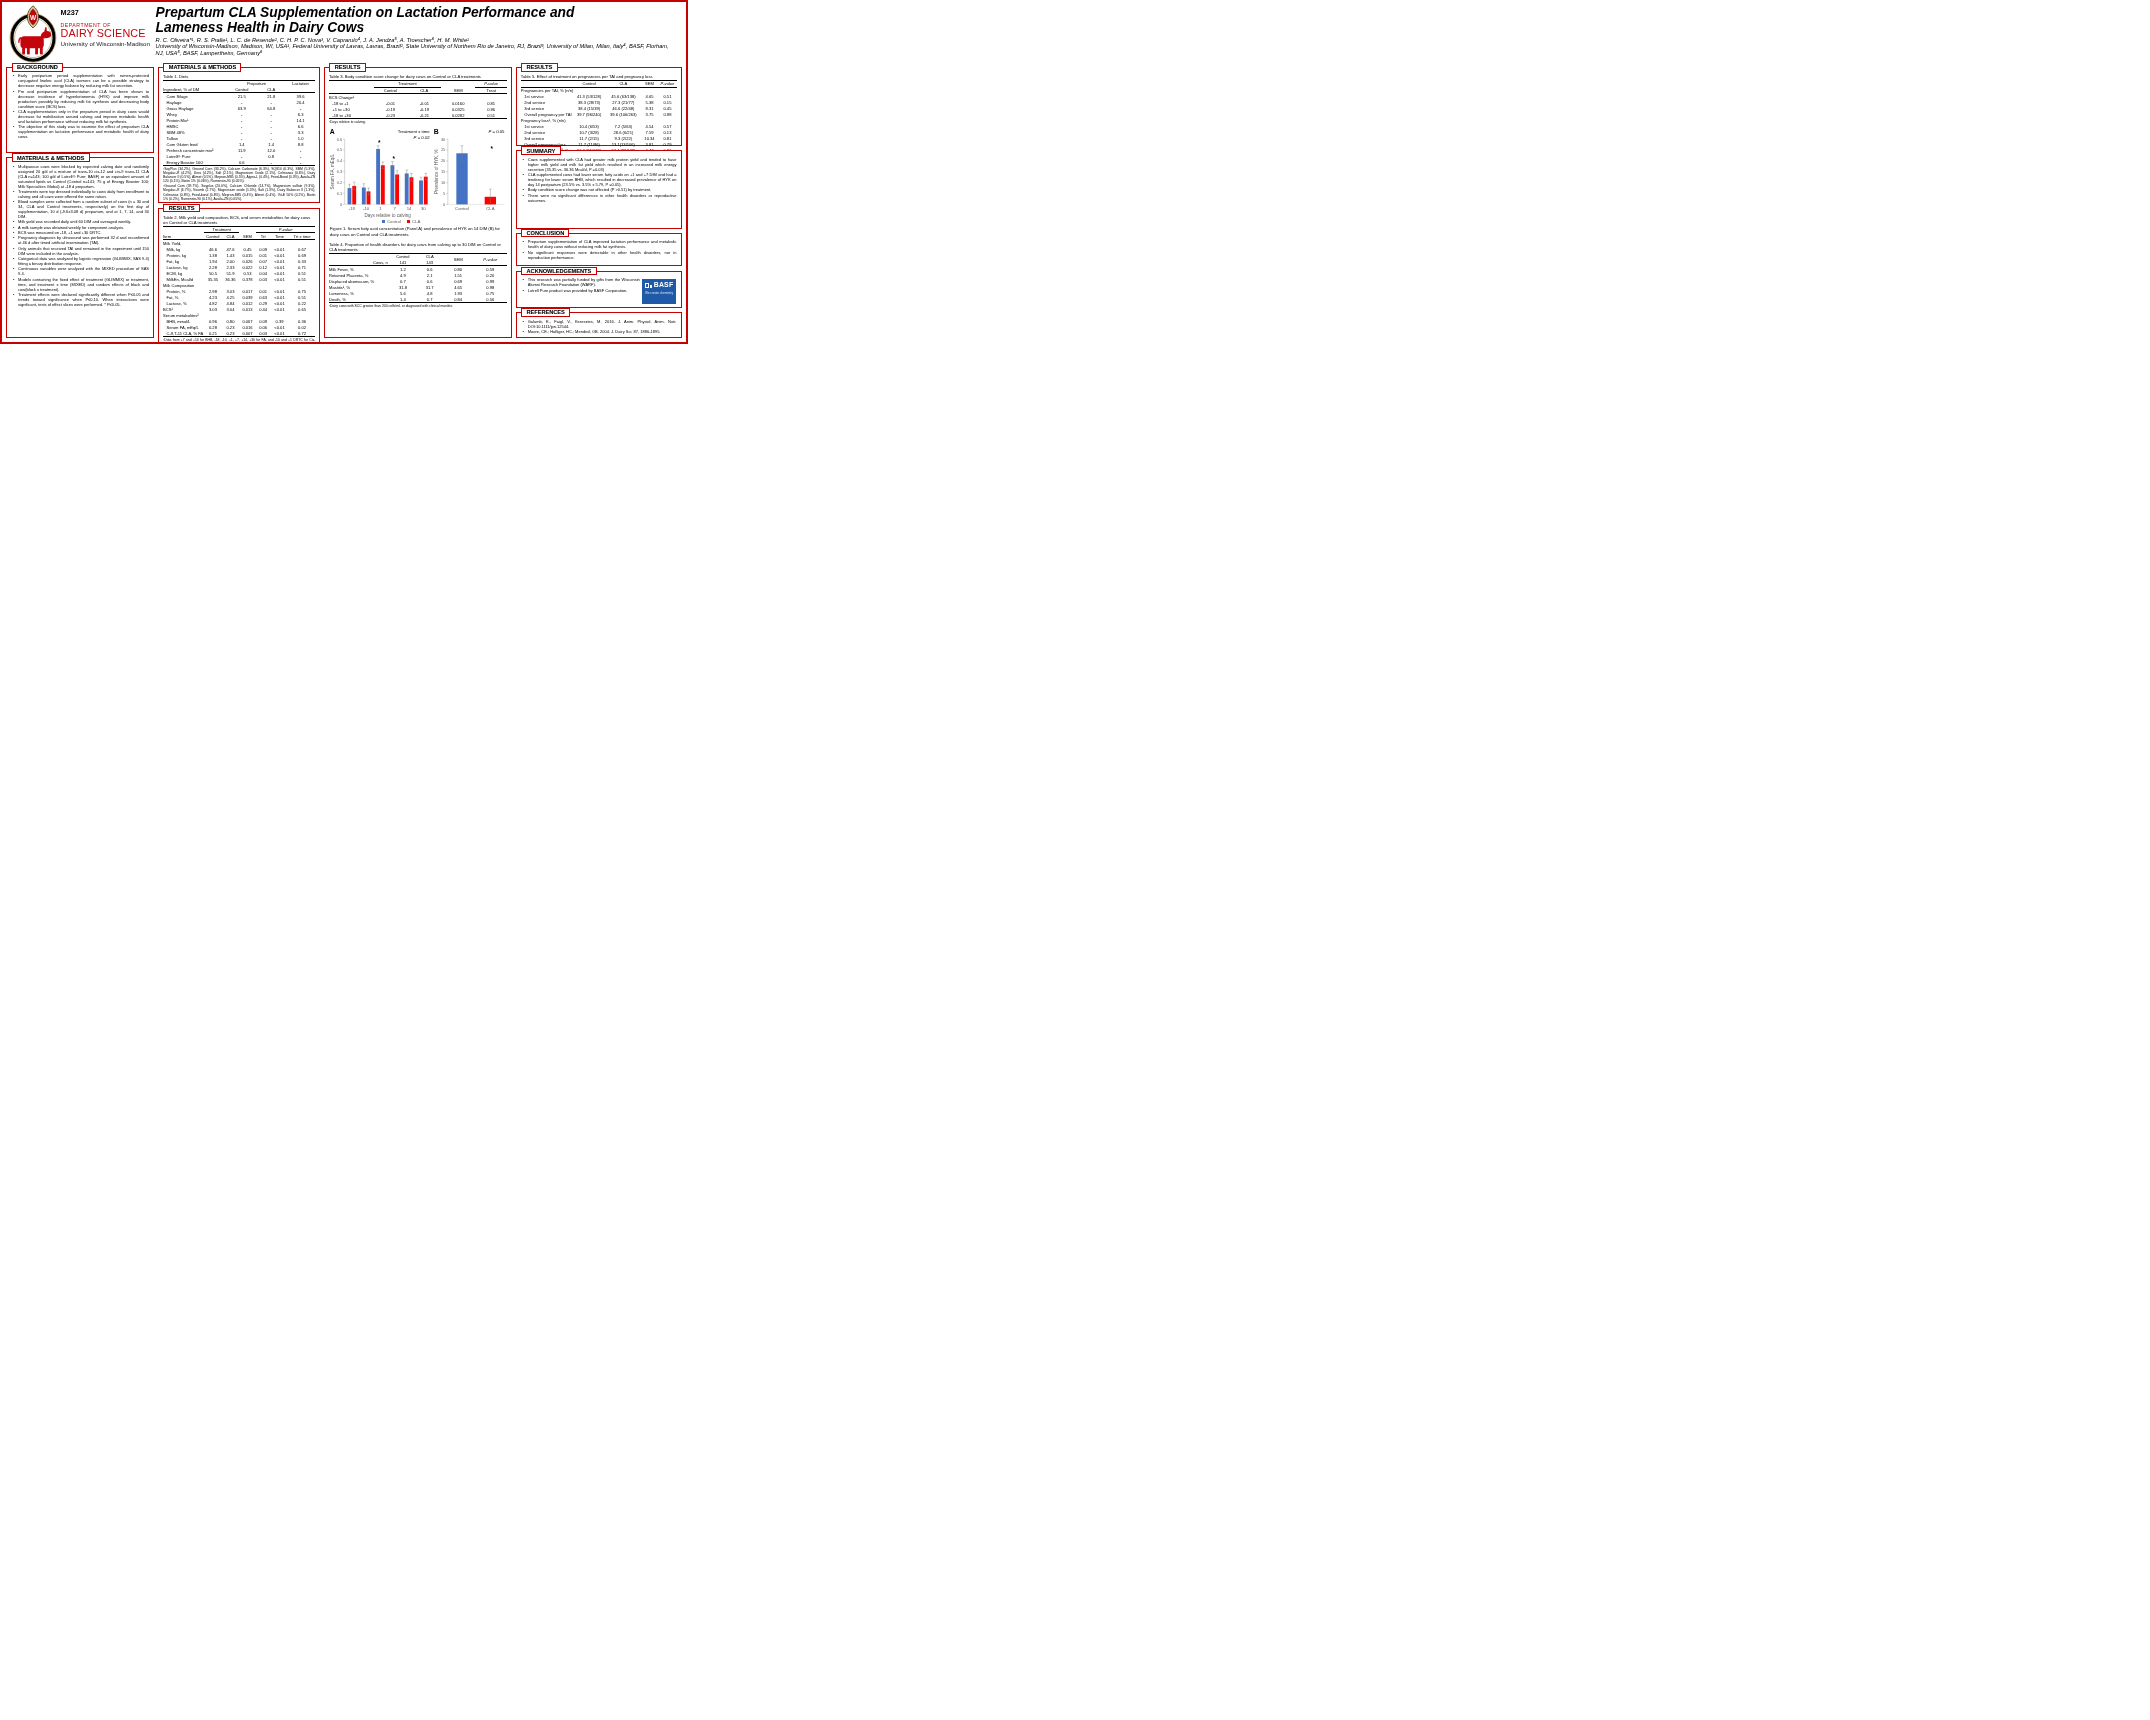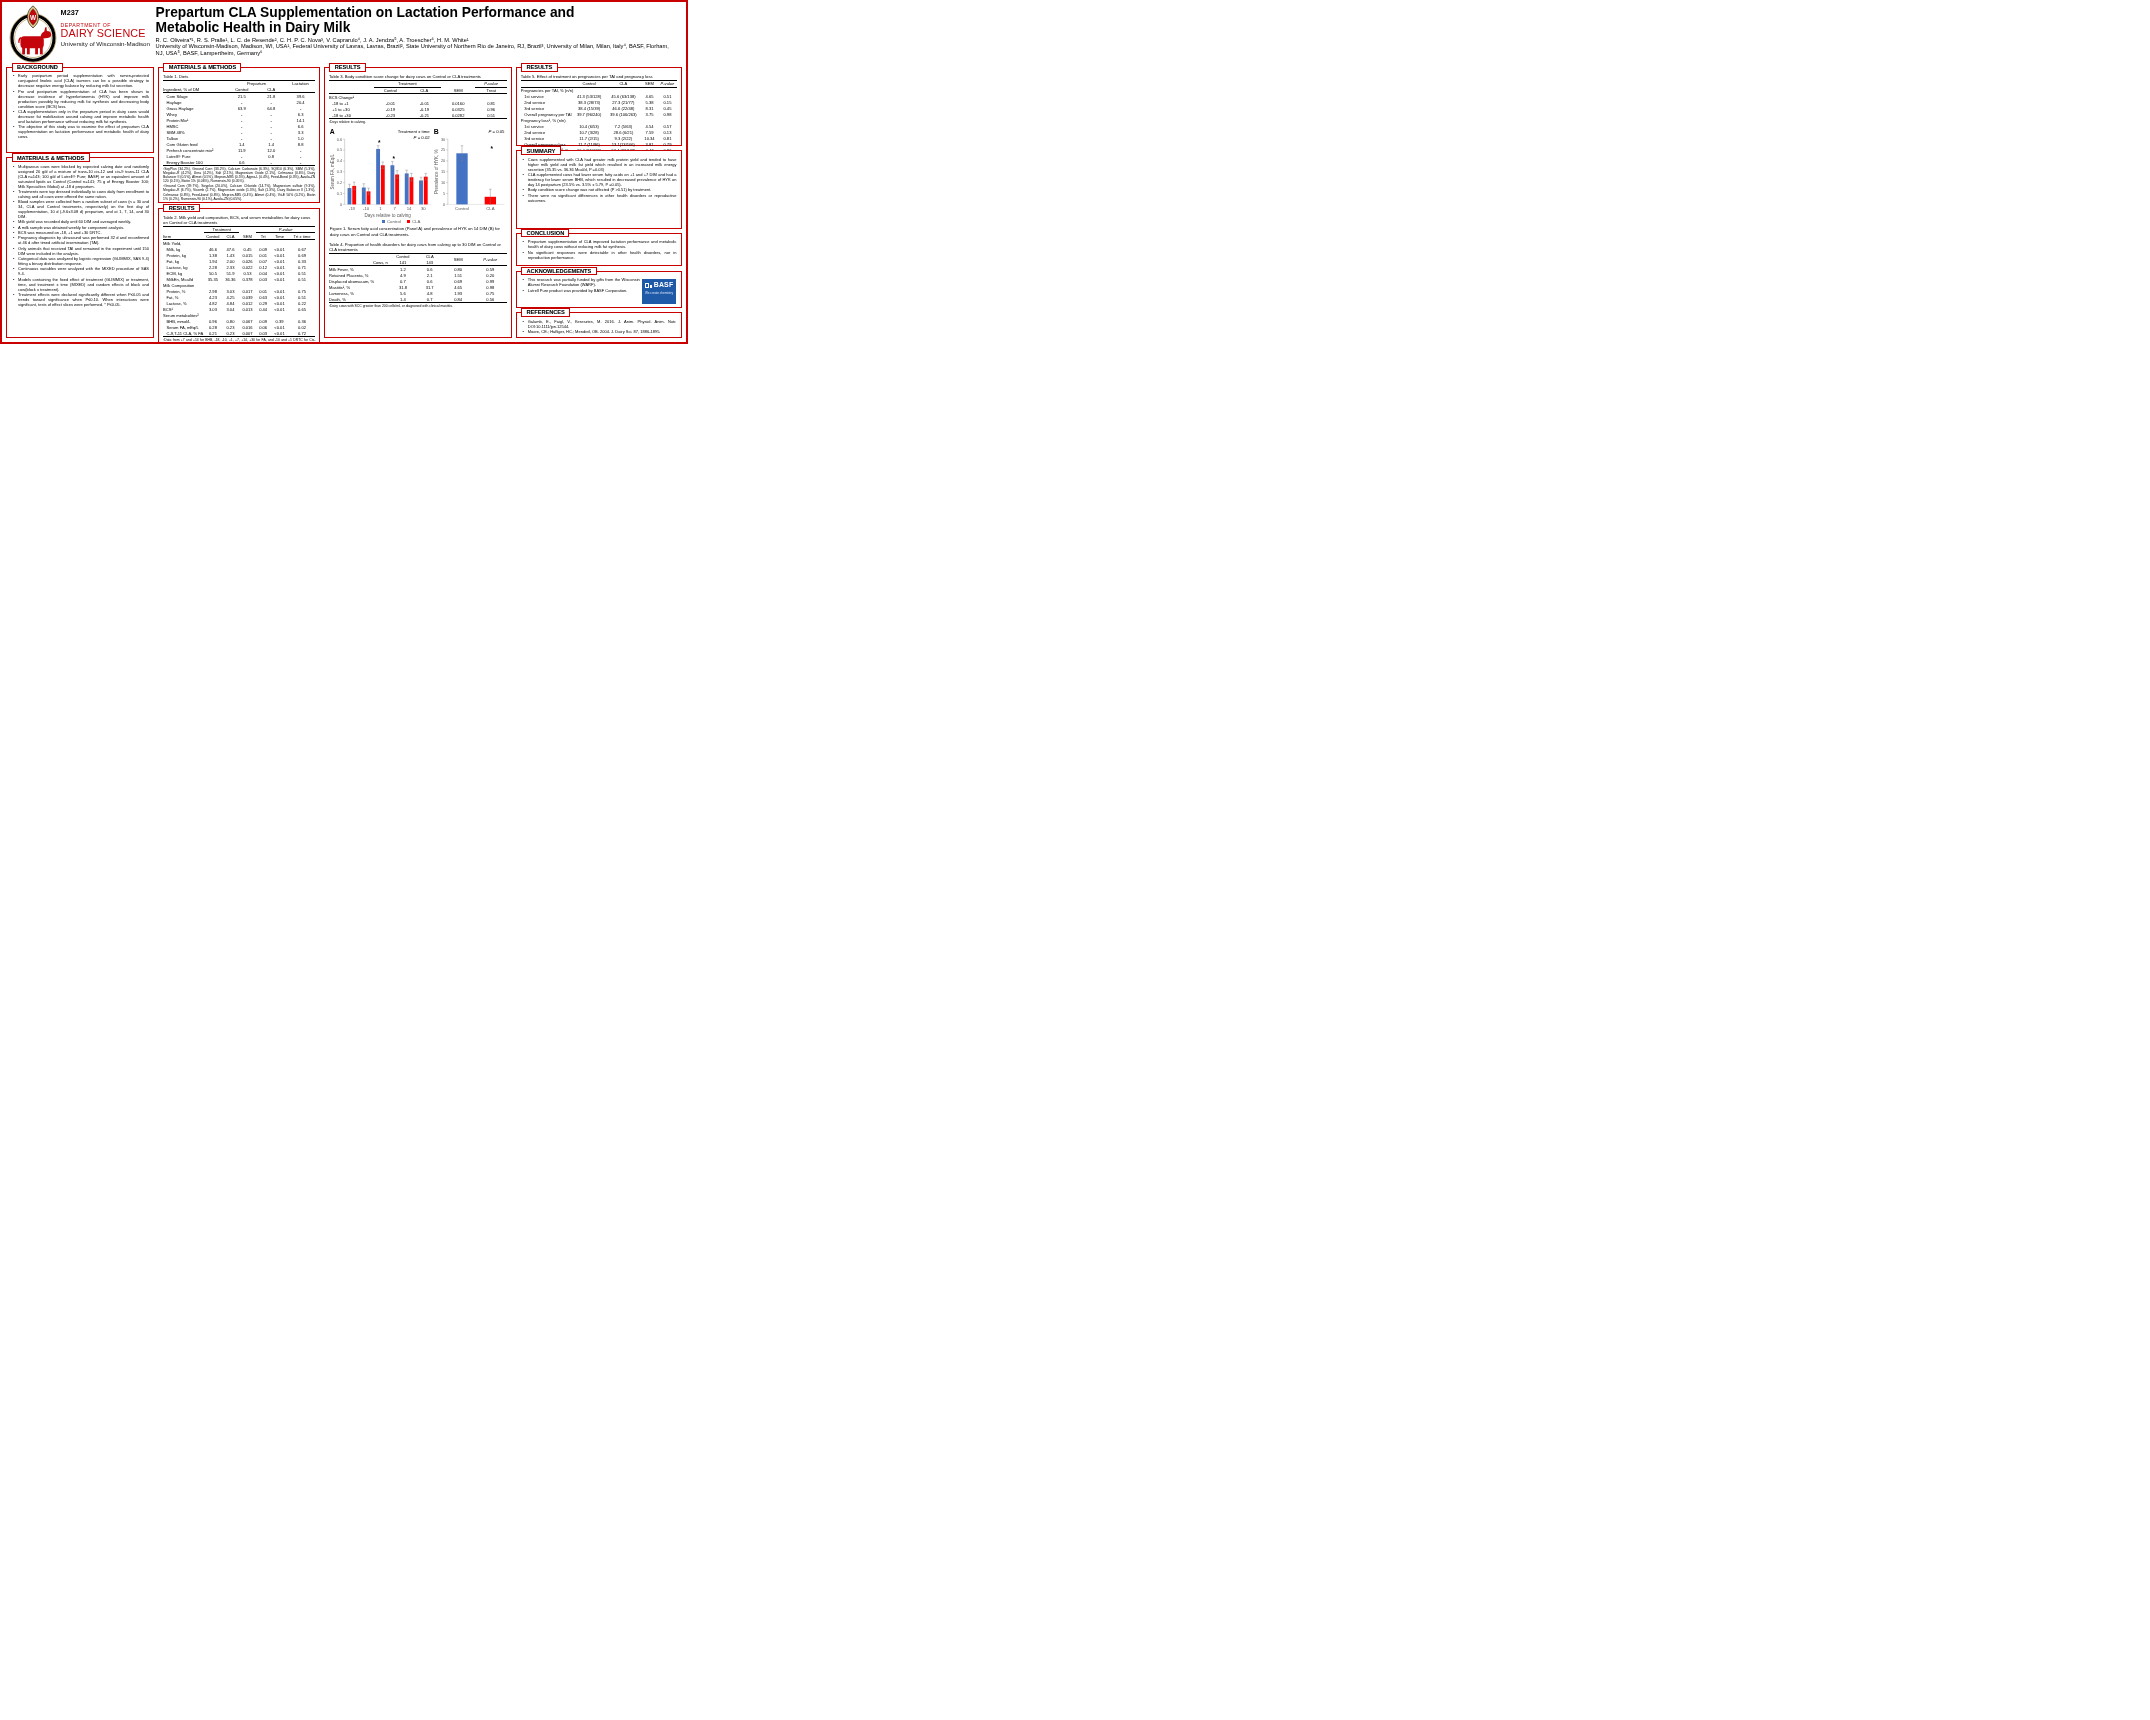--- a/index.html
+++ b/index.html
@@ -7,21 +7,21 @@
     border:2.2px solid #c80000;background:#fff;overflow:hidden;
     font-family:"Liberation Sans", sans-serif;color:#000;}
   
   .header{position:absolute;left:2.6px;top:1.7px;right:2.6px;height:61px;}
   .uw-logo{position:absolute;left:4.3px;top:1.3px;width:48px;height:58px;}
   .code{position:absolute;left:56px;top:4.3px;font-size:7.3px;font-weight:bold;}
   .dept{position:absolute;left:56px;top:19px;line-height:1.05;}
   .dept-l1{color:#c5050c;font-size:5.2px;letter-spacing:0.5px;}
   .dept-l2{color:#c5050c;font-size:10.8px;font-weight:normal;letter-spacing:0.1px;}
   .univ{font-size:6.2px;color:#1a1a1a;margin-top:1.7px;}
-  .title-block{position:absolute;left:151px;top:0.9px;right:8px;}
+  .title-block{position:absolute;left:151px;top:0.9px;right:8px;font-style:italic;}
   .title{font-size:13.8px;font-weight:bold;line-height:1.13;}
   .authors{font-size:5.7px;margin-top:1.3px;}
   .affils{font-size:5.7px;line-height:1.28;}
   
   .columns{position:absolute;left:4.3px;right:4.3px;top:65px;bottom:3.9px;display:flex;gap:3.9px;}
   .col{display:flex;flex-direction:column;gap:4.3px;}
   .col1{width:148px;}.col2{width:162px;}.col3{width:188px;}.col4{flex:1;}
   .box{border:1.3px solid #c80000;position:relative;background:#fff;
        padding:5.6px 3.9px 1.7px 3.9px;box-sizing:border-box;}
   .box-label{position:absolute;top:-5.2px;left:4.3px;background:#fff;border:1.3px solid #c80000;
@@ -102,21 +102,21 @@
     </svg>
     <div class="code">M237</div>
     <div class="dept">
       <div class="dept-l1">DEPARTMENT OF</div>
       <div class="dept-l2">DAIRY SCIENCE</div>
       <div class="univ">University of Wisconsin-Madison</div>
     </div>
     <div class="title-block">
       <div class="title">
         <span>Prepartum CLA Supplementation on Lactation Performance and</span><br>
-        <span>Metabolic Health in Dairy Milk</span>
+        <span>Lameness Health in Dairy Cows</span>
       </div>
       <div class="authors">R. C. Oliveira*¹, R. S. Pralle¹, L. C. de Resende², C. H. P. C. Nova³, V. Caprarulo⁴, J. A. Jendza⁵, A. Troescher⁶, H. M. White¹</div>
       <div class="affils">University of Wisconsin-Madison, Madison, WI, USA¹, Federal University of Lavras, Lavras, Brazil², State University of Northern Rio de Janeiro, RJ, Brazil³, University of Milan, Milan, Italy⁴, BASF, Florham, NJ, USA⁵, BASF, Lampertheim, Germany⁶</div>
     </div>
   </div>
 
   <div class="columns">
 
     <div class="col col1">
       <div class="box h-bg">

